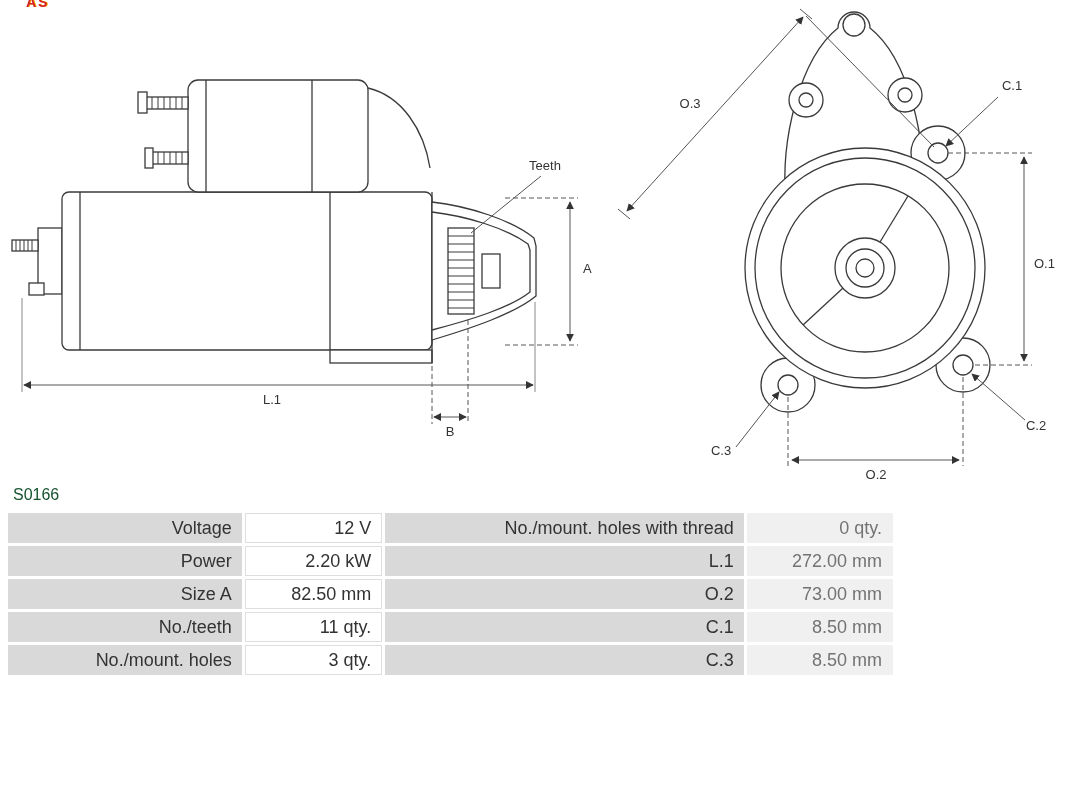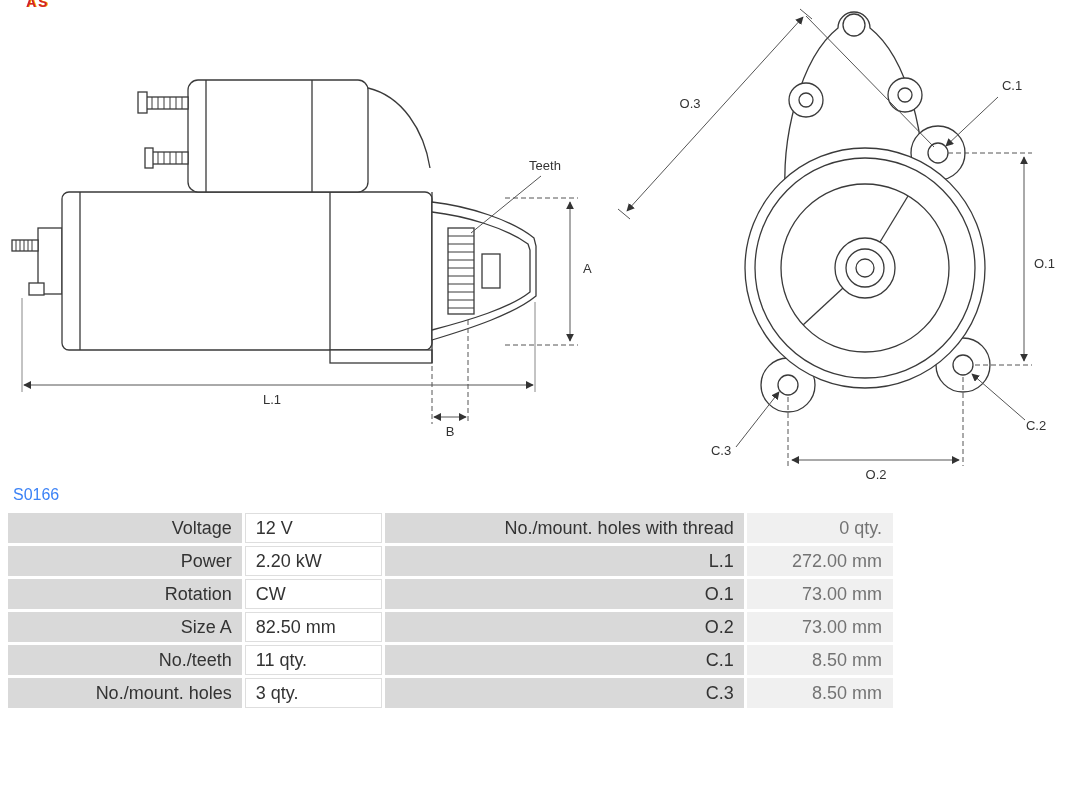--- a/index.html
+++ b/index.html
@@ -3,25 +3,25 @@
 <meta charset="utf-8">
 <style>
   html,body{margin:0;padding:0;background:#fff;}
   body{width:1080px;height:786px;font-family:"Liberation Sans",sans-serif;color:#333;overflow:hidden;}
   .page{position:relative;width:896px;height:786px;}
   .logo{position:absolute;top:0;left:26px;height:9px;width:60px;overflow:hidden;}
   .logo span{display:block;font-weight:bold;font-size:14px;letter-spacing:2px;color:#d3222a;margin-top:-6px;
     text-shadow:1px 0 0 #f9b000;}
   svg.drawing{display:block;}
   svg text{font-family:"Liberation Sans",sans-serif;font-size:13px;fill:#333;stroke:none;}
-  .part-number{margin:-6px 0 6px 13px;font-size:16px;color:#3b82f6;}
+  .part-number{margin:-6px 0 6px 13px;font-size:16px;color:#14532d;}
   table.specs{border-collapse:separate;border-spacing:3px;margin-left:5px;font-size:18px;table-layout:fixed;}
   table.specs td{height:28px;padding:0 10px;vertical-align:middle;white-space:nowrap;overflow:hidden;}
   td.lbl{background:#d9d9d9;text-align:right;color:#333;}
-  td.val{background:#ffffff;border:1px solid #dedede;color:#333;}
+  td.val{background:#ffffff;border:1px solid #dedede;text-align:right;color:#333;}
   td.valr{background:#f0f0f0;border:1px solid #f0f0f0;text-align:right;color:#737373;}
 </style>
 </head>
 <body>
 
 <div class="page">
 
   <div class="logo">
     <span>AS</span>
   </div>
@@ -143,26 +143,20 @@
         <td class="lbl">No./mount. holes with thread</td>
         <td class="valr">0 qty.</td>
       </tr>
       <tr>
         <td class="lbl">Power</td>
         <td class="val">2.20 kW</td>
         <td class="lbl">L.1</td>
         <td class="valr">272.00 mm</td>
       </tr>
       <tr>
-        <td class="lbl">Rotation</td>
-        <td class="val">CW</td>
-        <td class="lbl">O.1</td>
-        <td class="valr">73.00 mm</td>
-      </tr>
-      <tr>
         <td class="lbl">Size A</td>
         <td class="val">82.50 mm</td>
         <td class="lbl">O.2</td>
         <td class="valr">73.00 mm</td>
       </tr>
       <tr>
         <td class="lbl">No./teeth</td>
         <td class="val">11 qty.</td>
         <td class="lbl">C.1</td>
         <td class="valr">8.50 mm</td>

